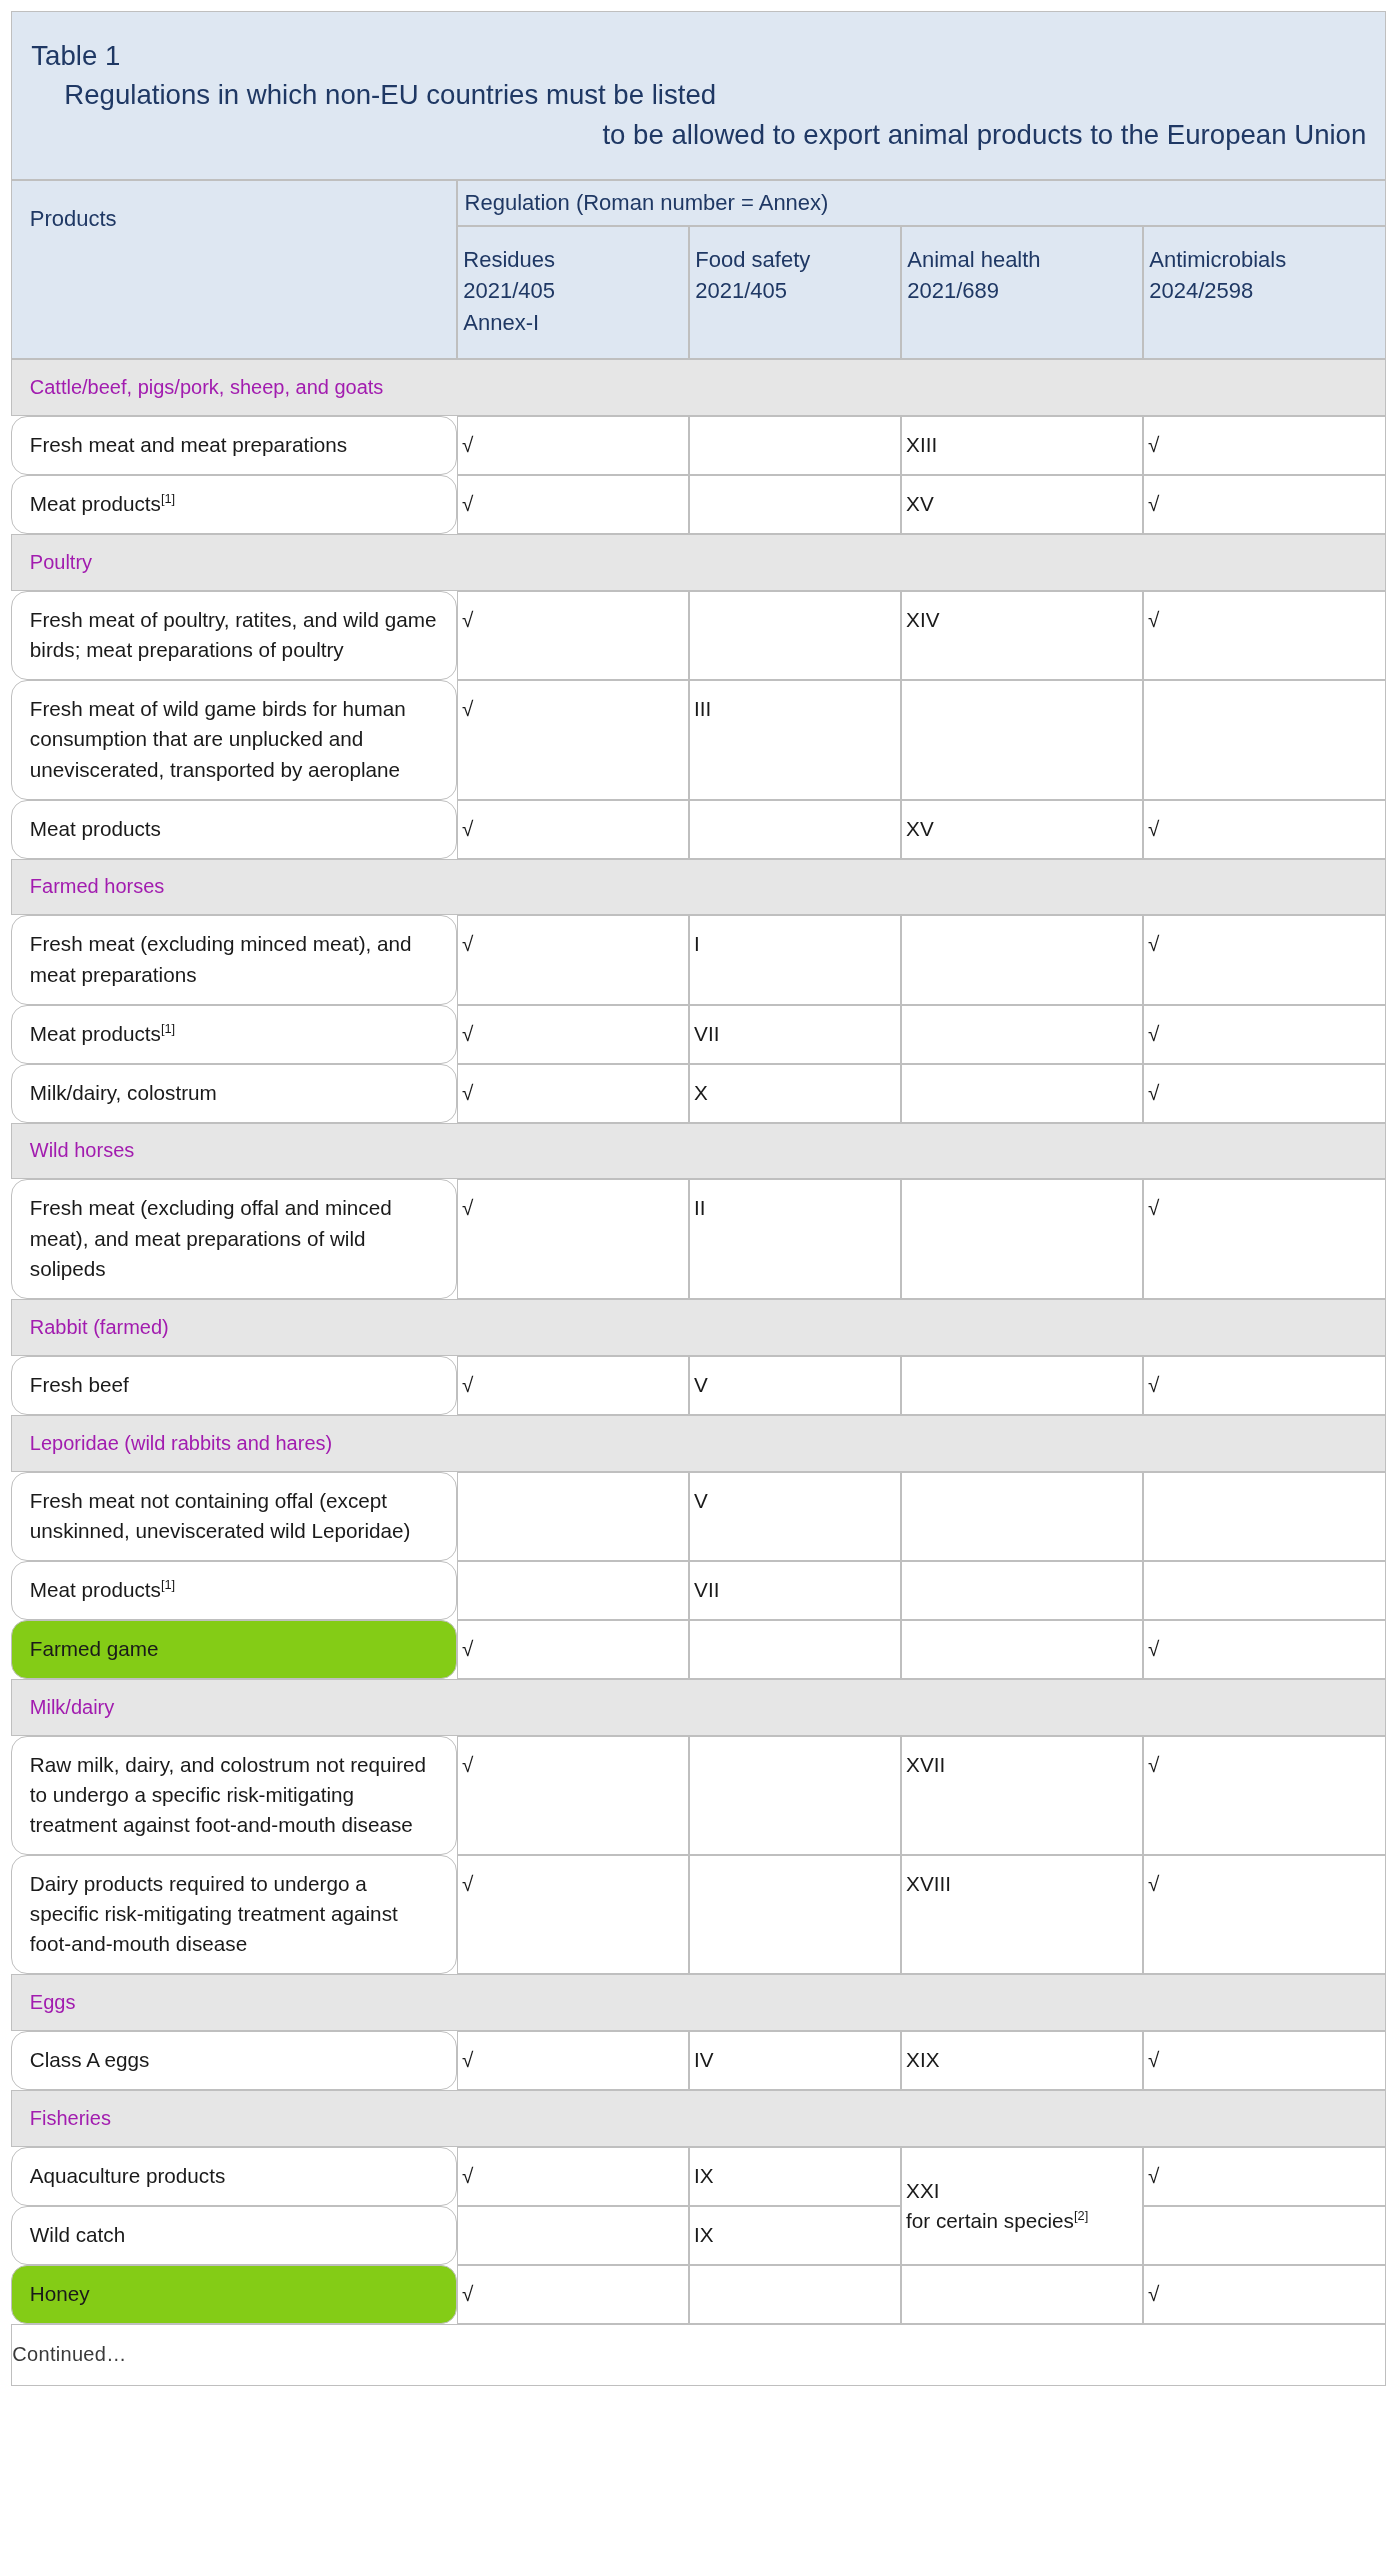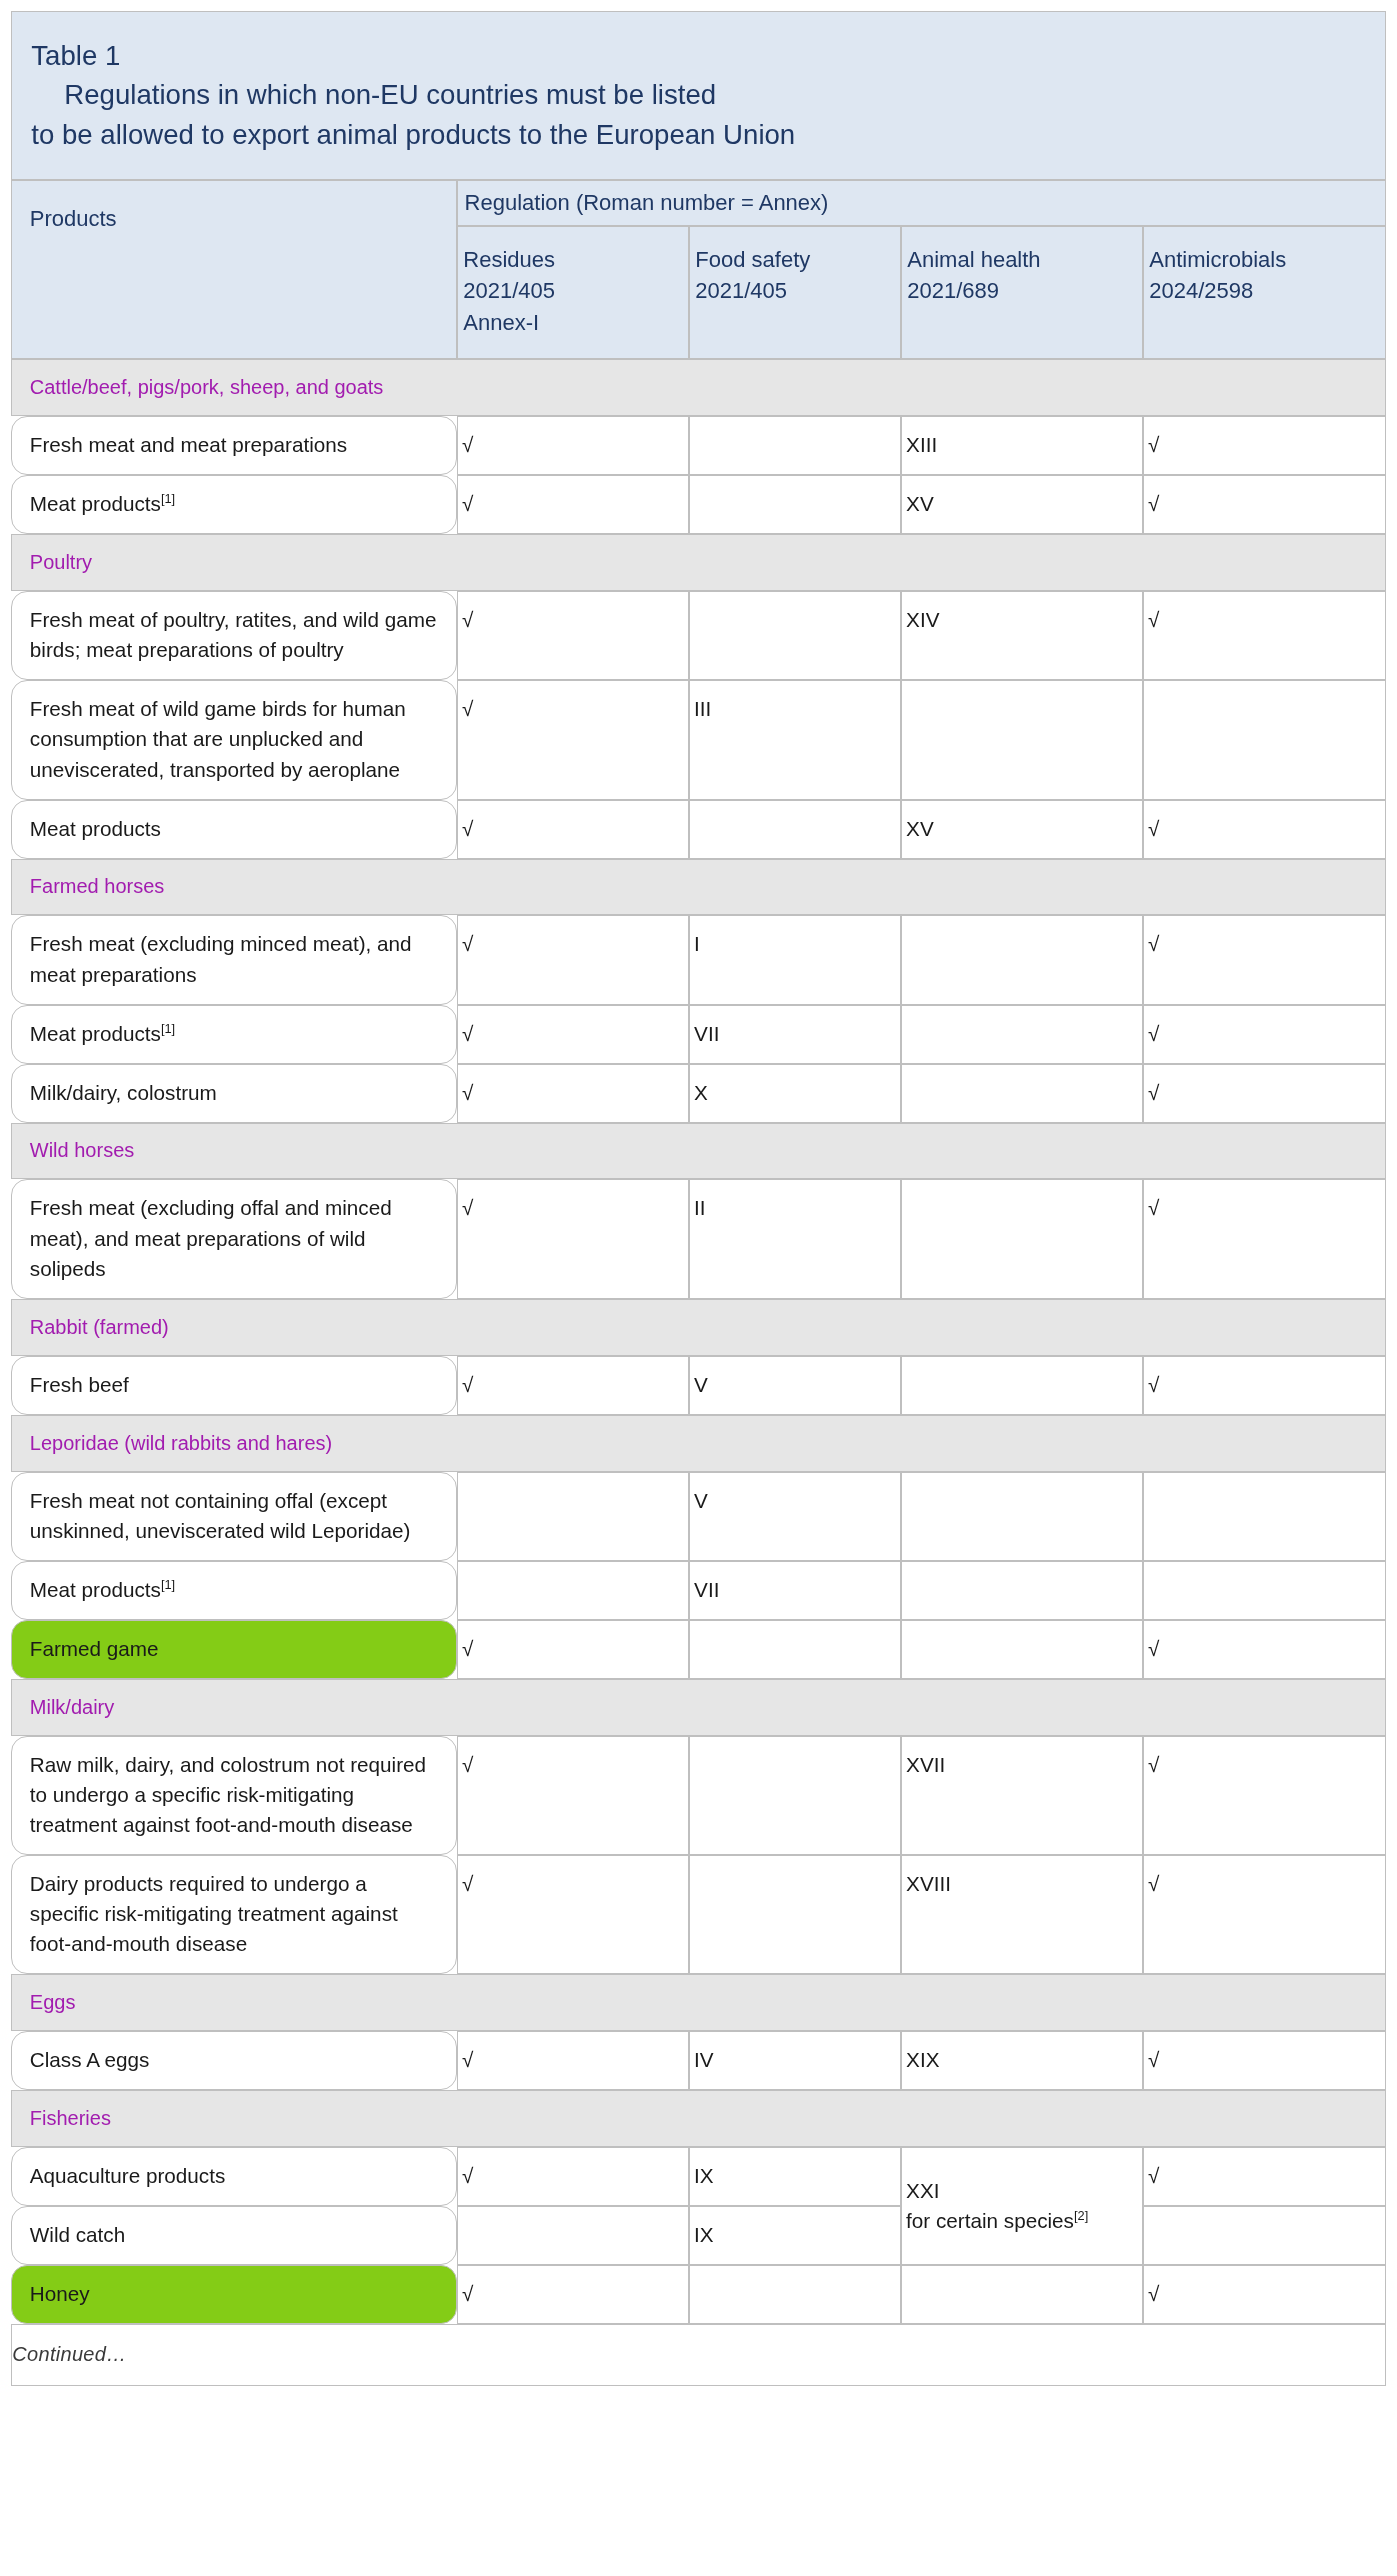--- a/index.html
+++ b/index.html
@@ -38,21 +38,21 @@
     background: #dee7f2;
     color: #1f3864;
     text-align: center;
     font-size: 27.6px;
     line-height: 1.42;
     padding: 24px 19px 25px 19px;
     border: 0.6px solid #bfbfbf;
   }
   .title-line1 { display:block; }
   .title-line2 { display:block;margin-left:33px; }
-  .title-line3 { display:block; }
+  .title-line3 { display:block;text-align:right; }
 
   
   th.hdr {
     background: #dee7f2;
     color: #1f3864;
     font-size: 22px;
     line-height: 1.45;
   }
   th.hdr-products {
     padding: 22.5px 0 0 17.5px;
@@ -99,21 +99,20 @@
     vertical-align: top;
     padding: 13px 3.8px 13.8px 3.8px;
   }
   td.mark.vmid { vertical-align: middle; }
   td.mark .mline { display:block; }
   sup { font-size: 0.62em; vertical-align: super; line-height: 0; }
   td.footer-cell {
     background: #ffffff;
     text-align: right;
     font-size: 20px;
-    font-style: italic;
     color: #3a3a3a;
     padding: 17.5px 19px 19px 0;
     letter-spacing: 0.3px;
   }
 </style>
 </head>
 <body>
 
 <div id="root">
   <table class="tbl">

